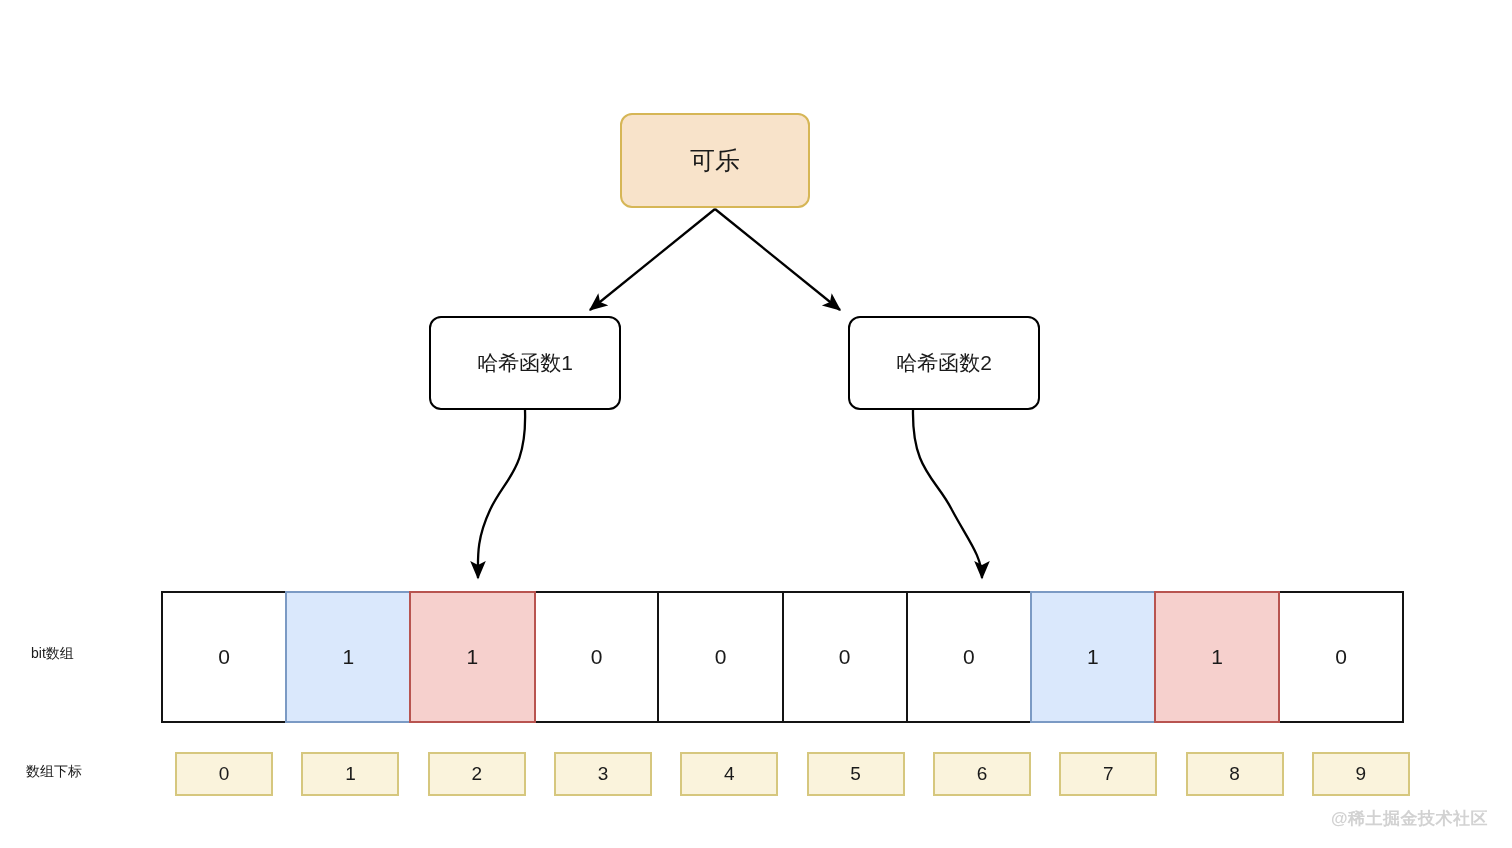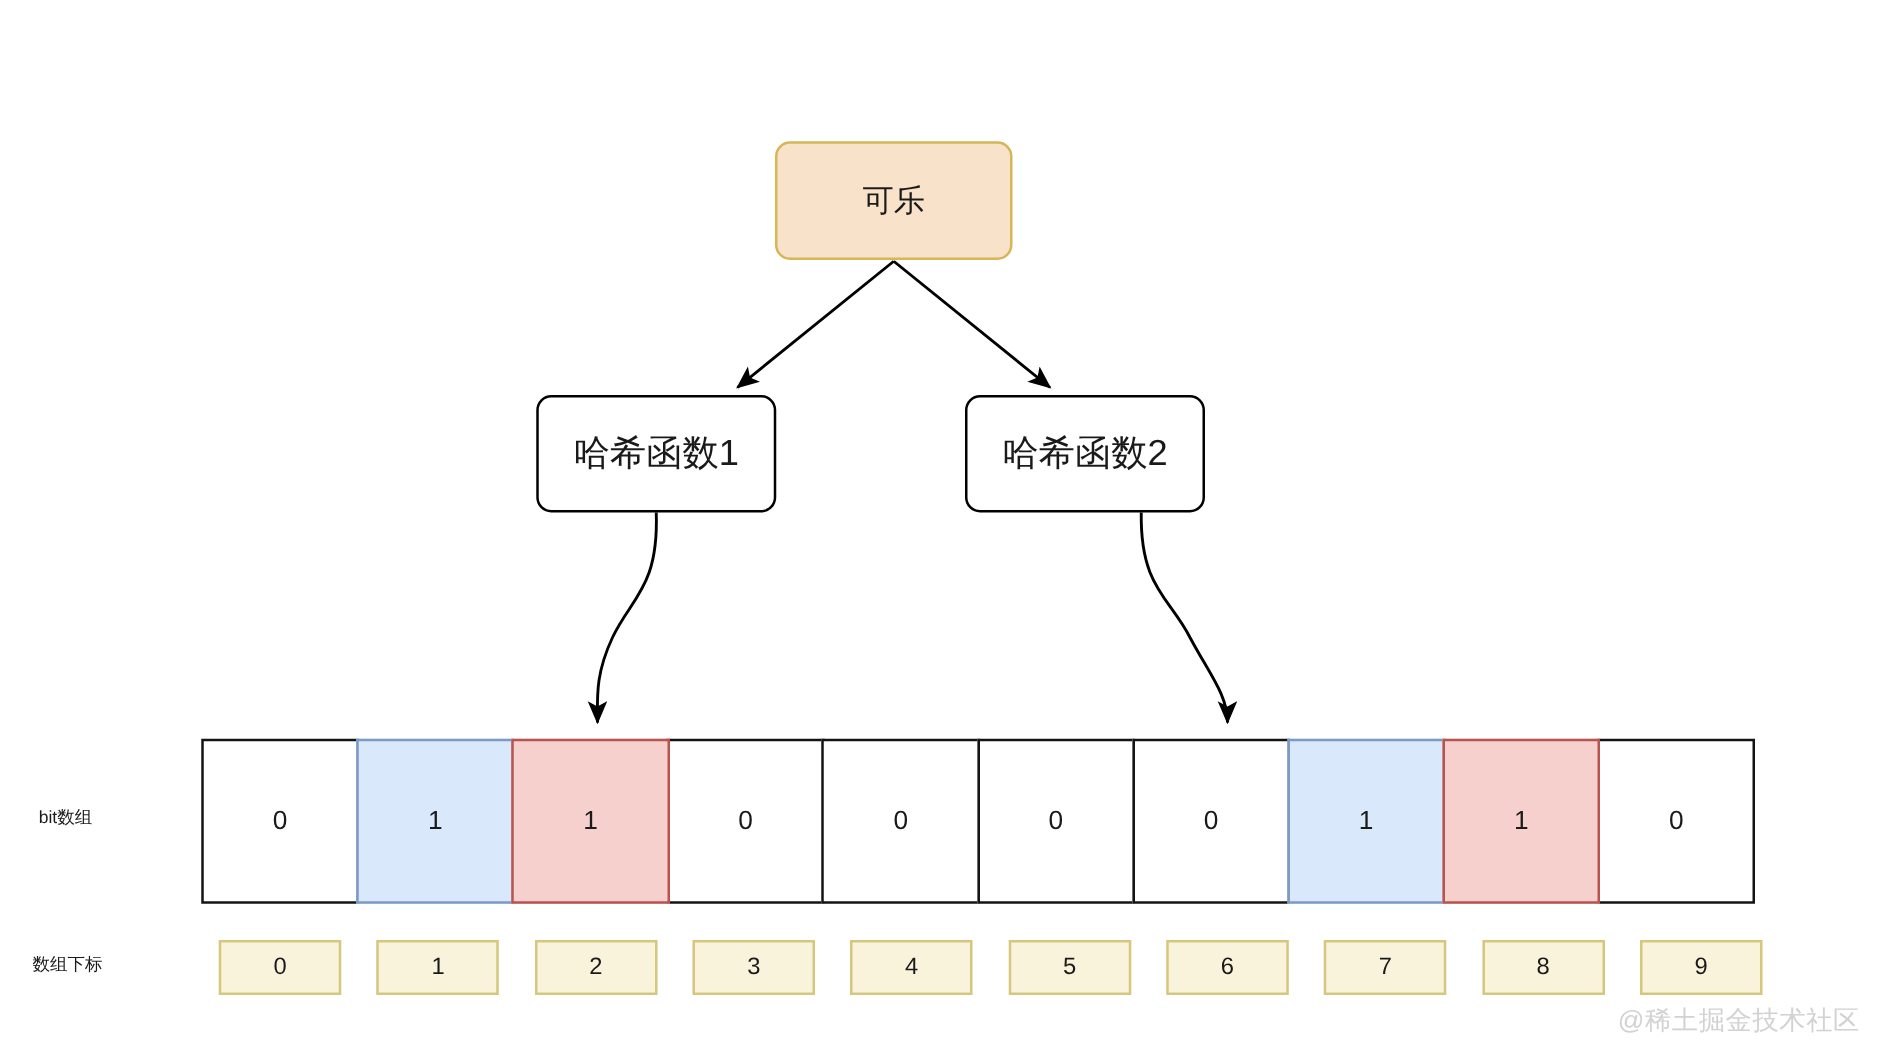--- a/index.html
+++ b/index.html
@@ -50,26 +50,26 @@
     position: absolute;
     top: 316px;
     width: 192px;
     height: 94px;
     border: 2.5px solid #000000;
     background: #ffffff;
     border-radius: 12px;
     display: flex;
     align-items: center;
     justify-content: center;
-    font-size: 29px;
+    font-size: 21px;
     color: #1a1a1a;
     box-sizing: border-box;
   }
   .node-hash.h1 { left: 429px; }
-  .node-hash.h2 { left: 772px; text-align: right; }
+  .node-hash.h2 { left: 848px; text-align: right; }
 
   
   .bit-array {
     position: absolute;
     left: 161px;
     top: 591px;
     display: flex;
     height: 132px;
   }
   .bit-cell {
@@ -132,24 +132,25 @@
     white-space: nowrap;
   }
   .row-label.bitlabel { left: 31px; top: 645px; }
   .row-label.idxlabel { left: 26px; top: 763px; font-family: Liberation Mono, monospace; }
 
   
   .watermark {
     position: absolute;
     right: 24px;
     bottom: 18px;
-    font-size: 21px;
+    font-size: 17px;
     color: #d2d2d2;
     letter-spacing: 0.5px;
     white-space: nowrap;
+    font-weight: bold;
   }
 </style>
 </head>
 <body>
 
 <div id="stage">
 
   <svg class="edges" viewBox="0 0 1512 848">
     <defs>
       <marker id="arrowhead" markerWidth="9" markerHeight="9" refX="7.4" refY="3.4" orient="auto" markerUnits="strokeWidth">

